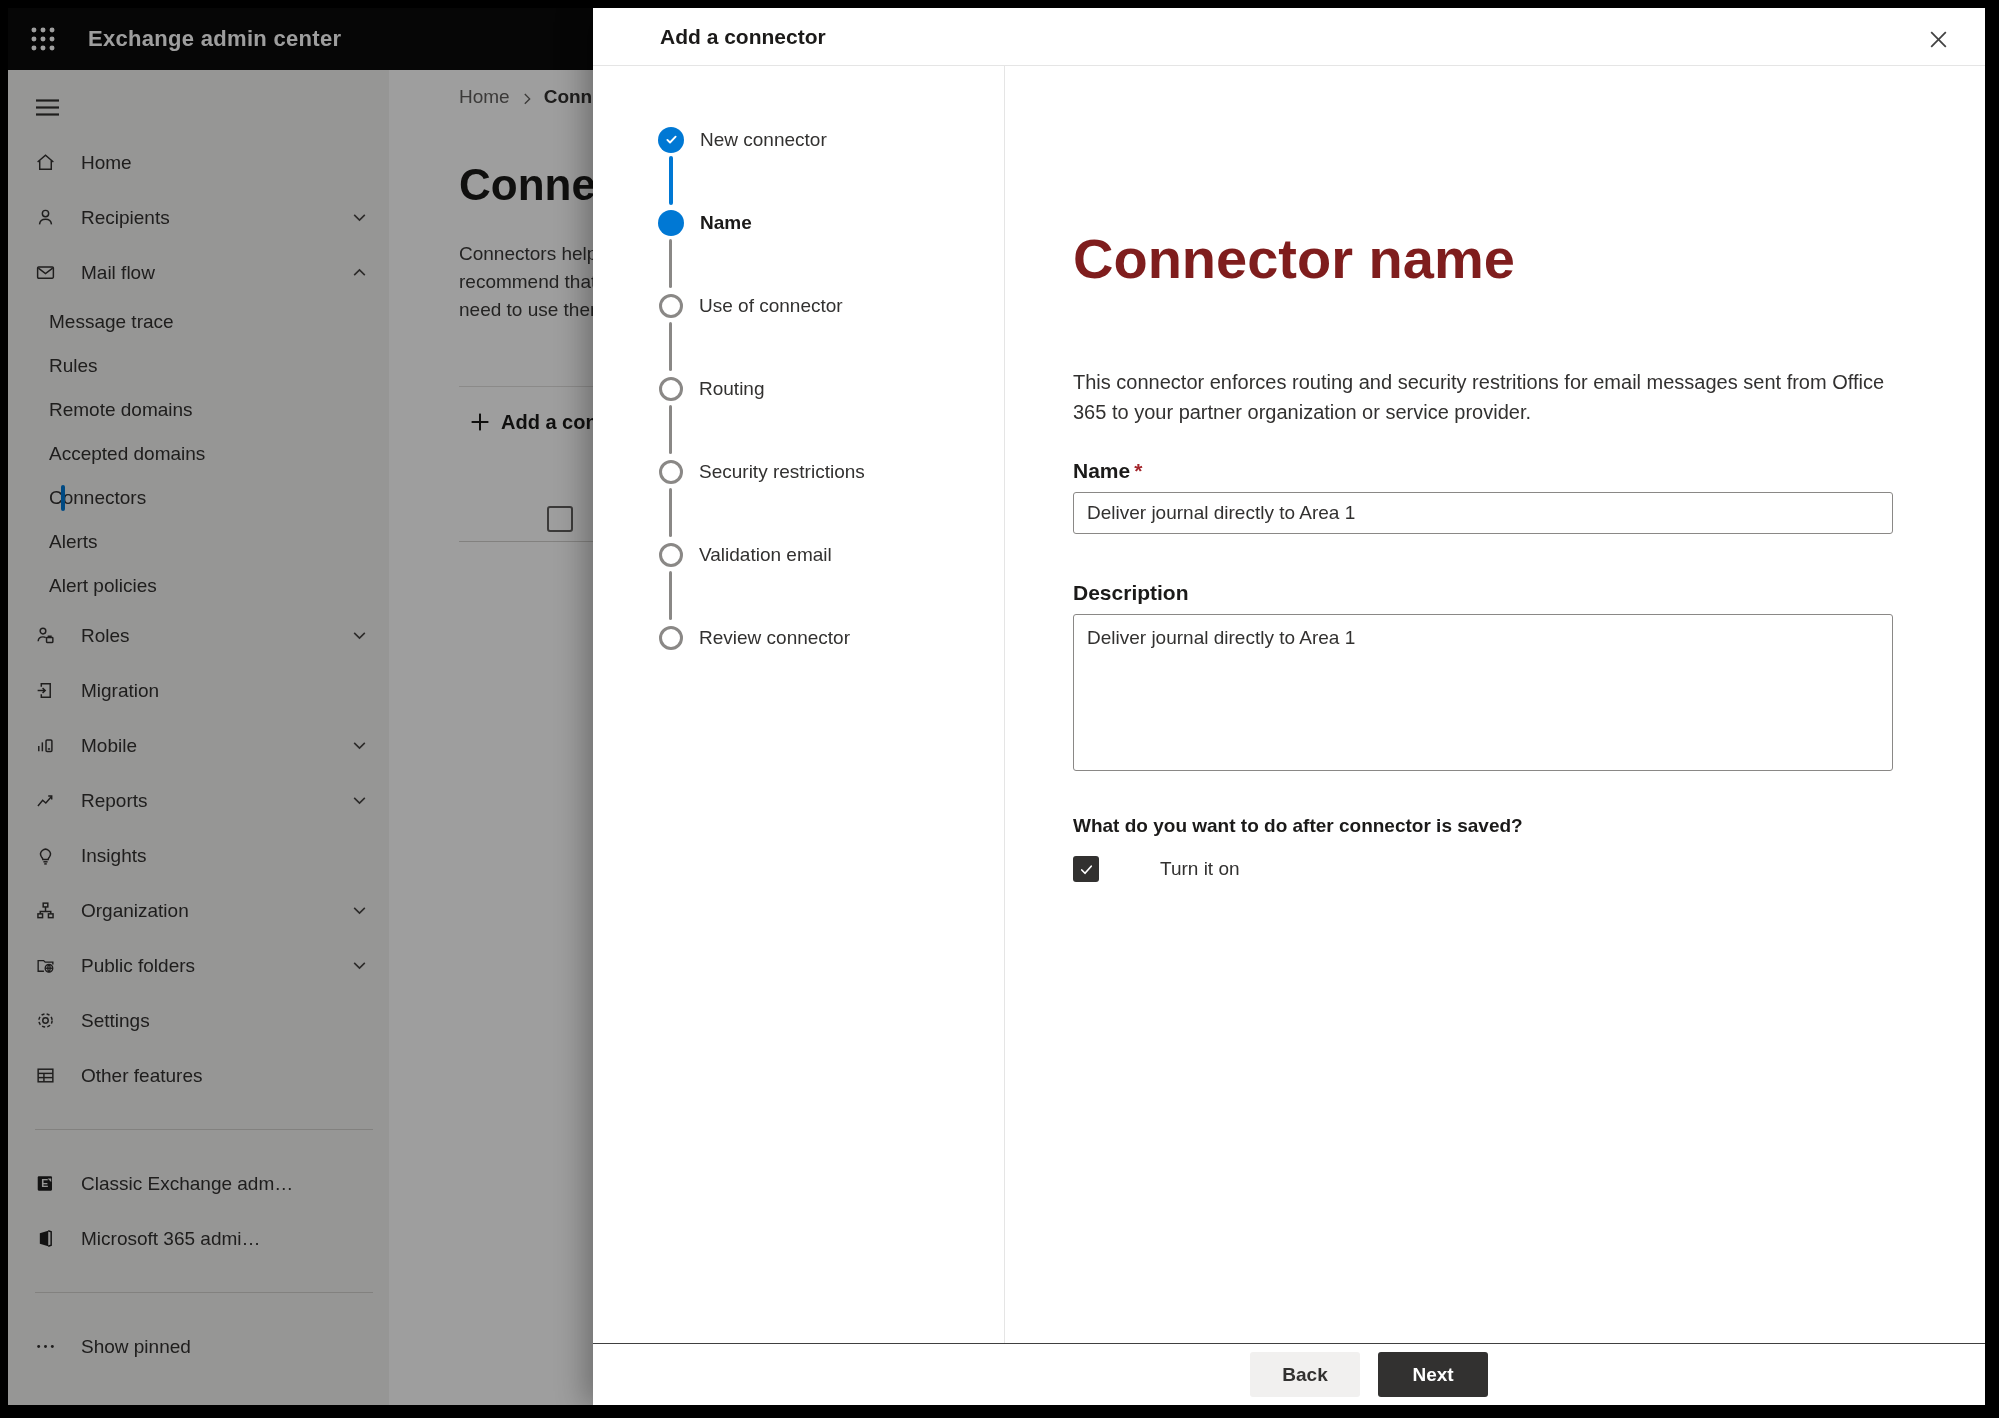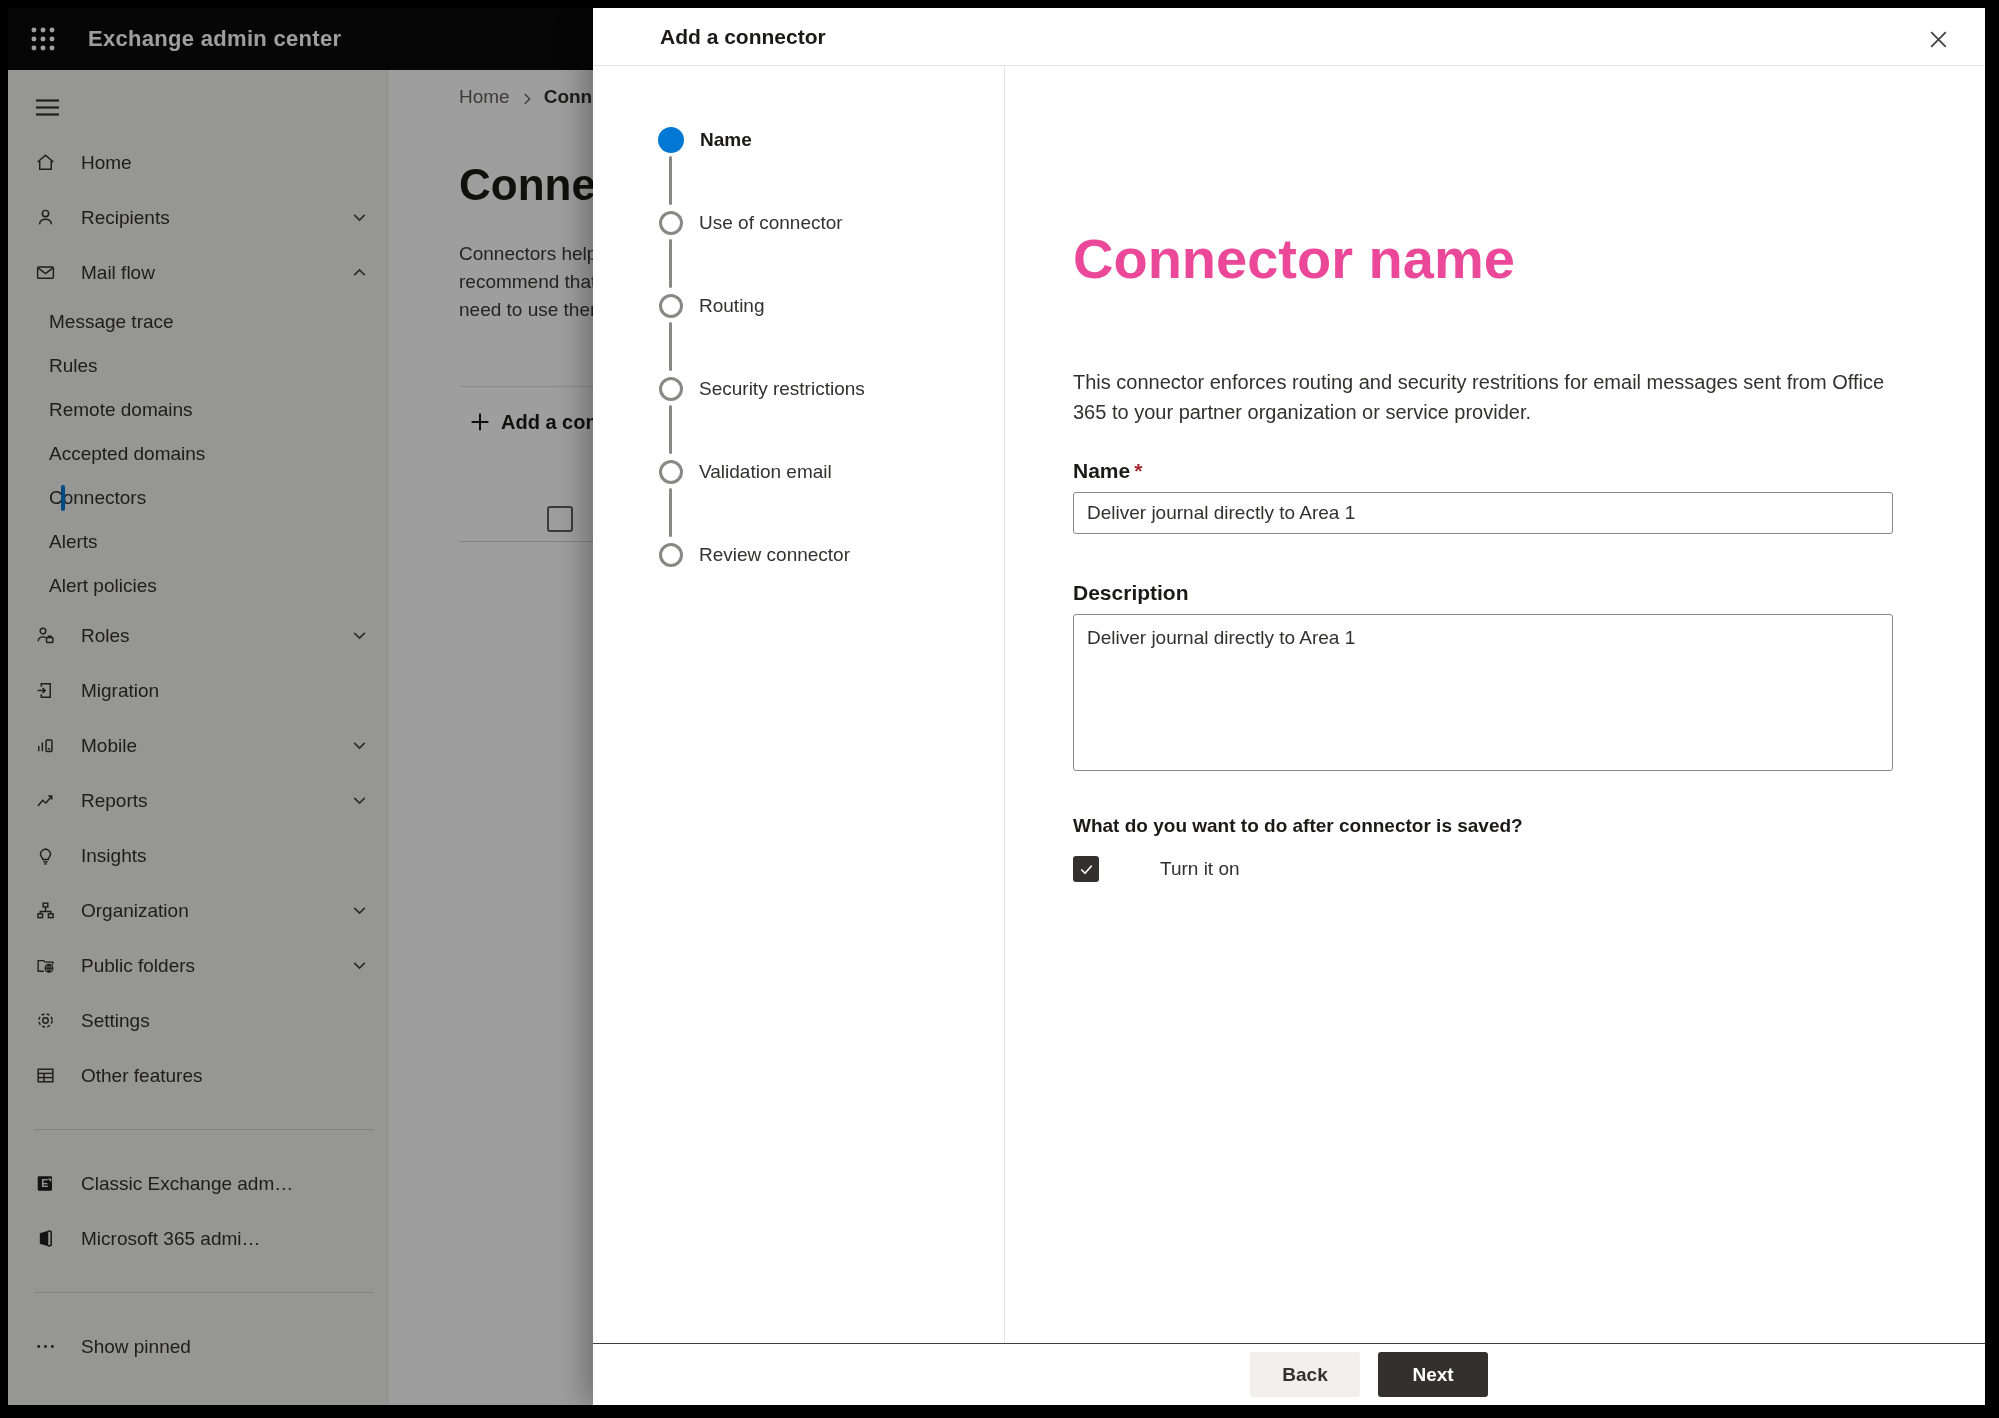--- a/index.html
+++ b/index.html
@@ -57,21 +57,21 @@
   .step{position:relative;height:83px;display:flex;align-items:center;gap:16px;cursor:pointer;}
   .dot{width:26px;height:26px;border-radius:50%;background:#0078d4;display:flex;align-items:center;justify-content:center;flex:none;box-sizing:border-box;}
   .dot.upcoming{width:24px;height:24px;background:#fff;border:3px solid #8a8886;margin-left:1px;}
   .slabel{font-size:19px;color:#323130;white-space:nowrap;}
   .step.current .slabel{font-weight:700;color:#1b1a19;}
   .sline{position:absolute;left:11px;top:58px;width:3px;height:49px;background:#8a8886;border-radius:2px;}
   .sline.blue{background:#0078d4;width:4px;left:10.5px;}
 
   
   .pane{flex:1;padding:0 92px 0 68px;overflow:hidden;}
-  .pane-h2{margin:160px 0 0 0;font-size:56px;font-weight:700;color:#ec4899;white-space:nowrap;}
+  .pane-h2{margin:160px 0 0 0;font-size:56px;font-weight:700;color:#7f1d1d;white-space:nowrap;}
   .pane-desc{margin:76px 0 0 0;font-size:20px;line-height:30px;color:#323130;max-width:830px;}
   .field-label{margin-top:32px;font-size:21px;font-weight:700;color:#1b1a19;}
   .req{color:#a4262c;font-weight:700;margin-left:4px;}
   .txt-input{display:block;margin-top:9px;width:100%;height:42px;box-sizing:border-box;border:1.5px solid #8a8886;border-radius:3px;font-family:inherit;font-size:19px;color:#323130;padding:0 13px;background:#fff;outline:none;}
   .field-label.desc{margin-top:47px;}
   .txt-area{display:block;margin-top:9px;width:100%;height:157px;box-sizing:border-box;border:1.5px solid #8a8886;border-radius:3px;font-family:inherit;font-size:19px;color:#323130;padding:10px 13px;background:#fff;resize:none;outline:none;line-height:26px;}
   .question{margin-top:44px;font-size:19px;font-weight:700;color:#1b1a19;}
   .check-row{display:flex;align-items:center;margin-top:19px;cursor:pointer;gap:47px;}
   .checkbox{width:26px;height:26px;background:#323130;border-radius:3px;display:flex;align-items:center;justify-content:center;flex:none;}
   .check-label{font-size:19px;color:#323130;margin-left:14px;}
@@ -398,20 +398,29 @@
                 <path d="M4 4l14 14"></path>
                 <path d="M18 4 4 18"></path>
               </svg>
             </span>
       </button>
     </div>
 
     <div class="dlg-main">
 
       <aside class="stepper">
+        <div class="step completed">
+          <span class="dot">
+                <svg width="15" height="15" viewBox="0 0 16 16" fill="none" stroke="#ffffff" stroke-width="2" stroke-linecap="round" stroke-linejoin="round">
+                  <path d="M3.6 8.4 6.4 11.2 12.4 5"></path>
+                </svg>
+              </span>
+          <span class="slabel">New connector</span>
+          <span class="sline blue"></span>
+        </div>
         <div class="step current">
           <span class="dot"></span>
           <span class="slabel">Name</span>
           <span class="sline"></span>
         </div>
         <div class="step">
           <span class="dot upcoming"></span>
           <span class="slabel">Use of connector</span>
           <span class="sline"></span>
         </div>

